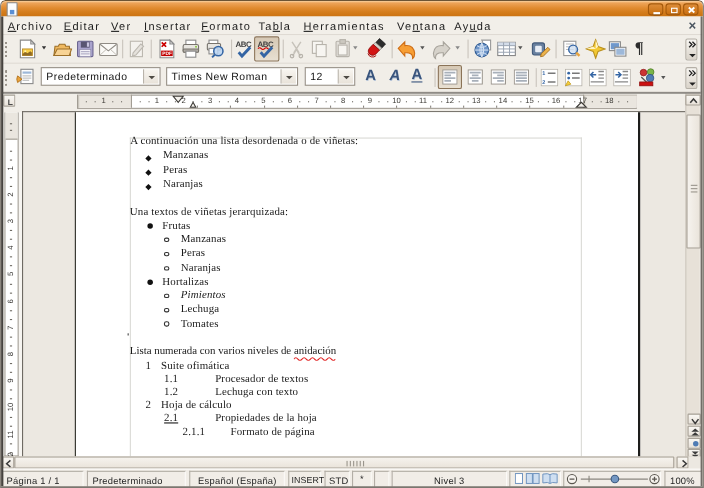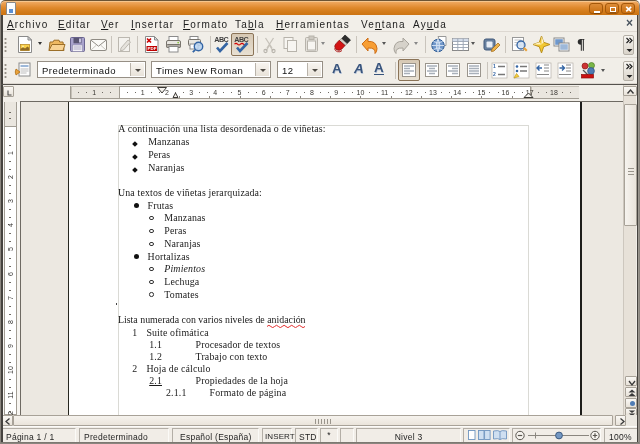--- a/index.html
+++ b/index.html
@@ -424,21 +424,21 @@
    <div class="abs" style="left:115.5px;top:303px;width:1.5px;height:1.5px;background:#444;"></div>
    <div class="dl" style="left:118px;top:315.2px;letter-spacing:0px;">Lista numerada con varios niveles de <span id="anid">anidación</span></div>
    <svg class="abs" style="left:267px;top:324.3px" width="38" height="4" viewBox="0 0 40 4">
         <path d="M0 2.5 q2 -2.5 4 0 t4 0 t4 0 t4 0 t4 0 t4 0 t4 0 t4 0 t4 0 t4 0" fill="none" stroke="#e02020" stroke-width="1"></path>
       </svg>
    <div class="dl" style="left:132.3px;top:328.1px;">1</div>
    <div class="dl" style="left:146.4px;top:328.1px;">Suite ofimática</div>
    <div class="dl" style="left:149.2px;top:340.1px;">1.1</div>
    <div class="dl" style="left:195.6px;top:340.1px;">Procesador de textos</div>
    <div class="dl" style="left:149.2px;top:352.0px;">1.2</div>
-   <div class="dl" style="left:195.6px;top:352.0px;">Trabajo con texto</div>
+   <div class="dl" style="left:195.6px;top:352.0px;">Lechuga con texto</div>
    <div class="dl" style="left:132.3px;top:364.0px;">2</div>
    <div class="dl" style="left:146.4px;top:364.0px;">Hoja de cálculo</div>
    <div class="dl" style="left:149.2px;top:375.9px;text-decoration:underline;">2.1</div>
    <div class="dl" style="left:195.6px;top:375.9px;">Propiedades de la hoja</div>
    <div class="dl" style="left:166px;top:387.9px;">2.1.1</div>
    <div class="dl" style="left:209.6px;top:387.9px;">Formato de página</div>
  </div>
  <div id="vruler">
   <div class="abs" style="left:3px;top:0px;width:13px;height:313px;background:#fff;border:1px solid #a29d94;border-top:none;box-sizing:border-box;"></div>
   <div class="abs" style="left:4px;top:0px;width:11px;height:23.5px;background:#eae6df;border-bottom:1px solid #a29d94;"></div>

